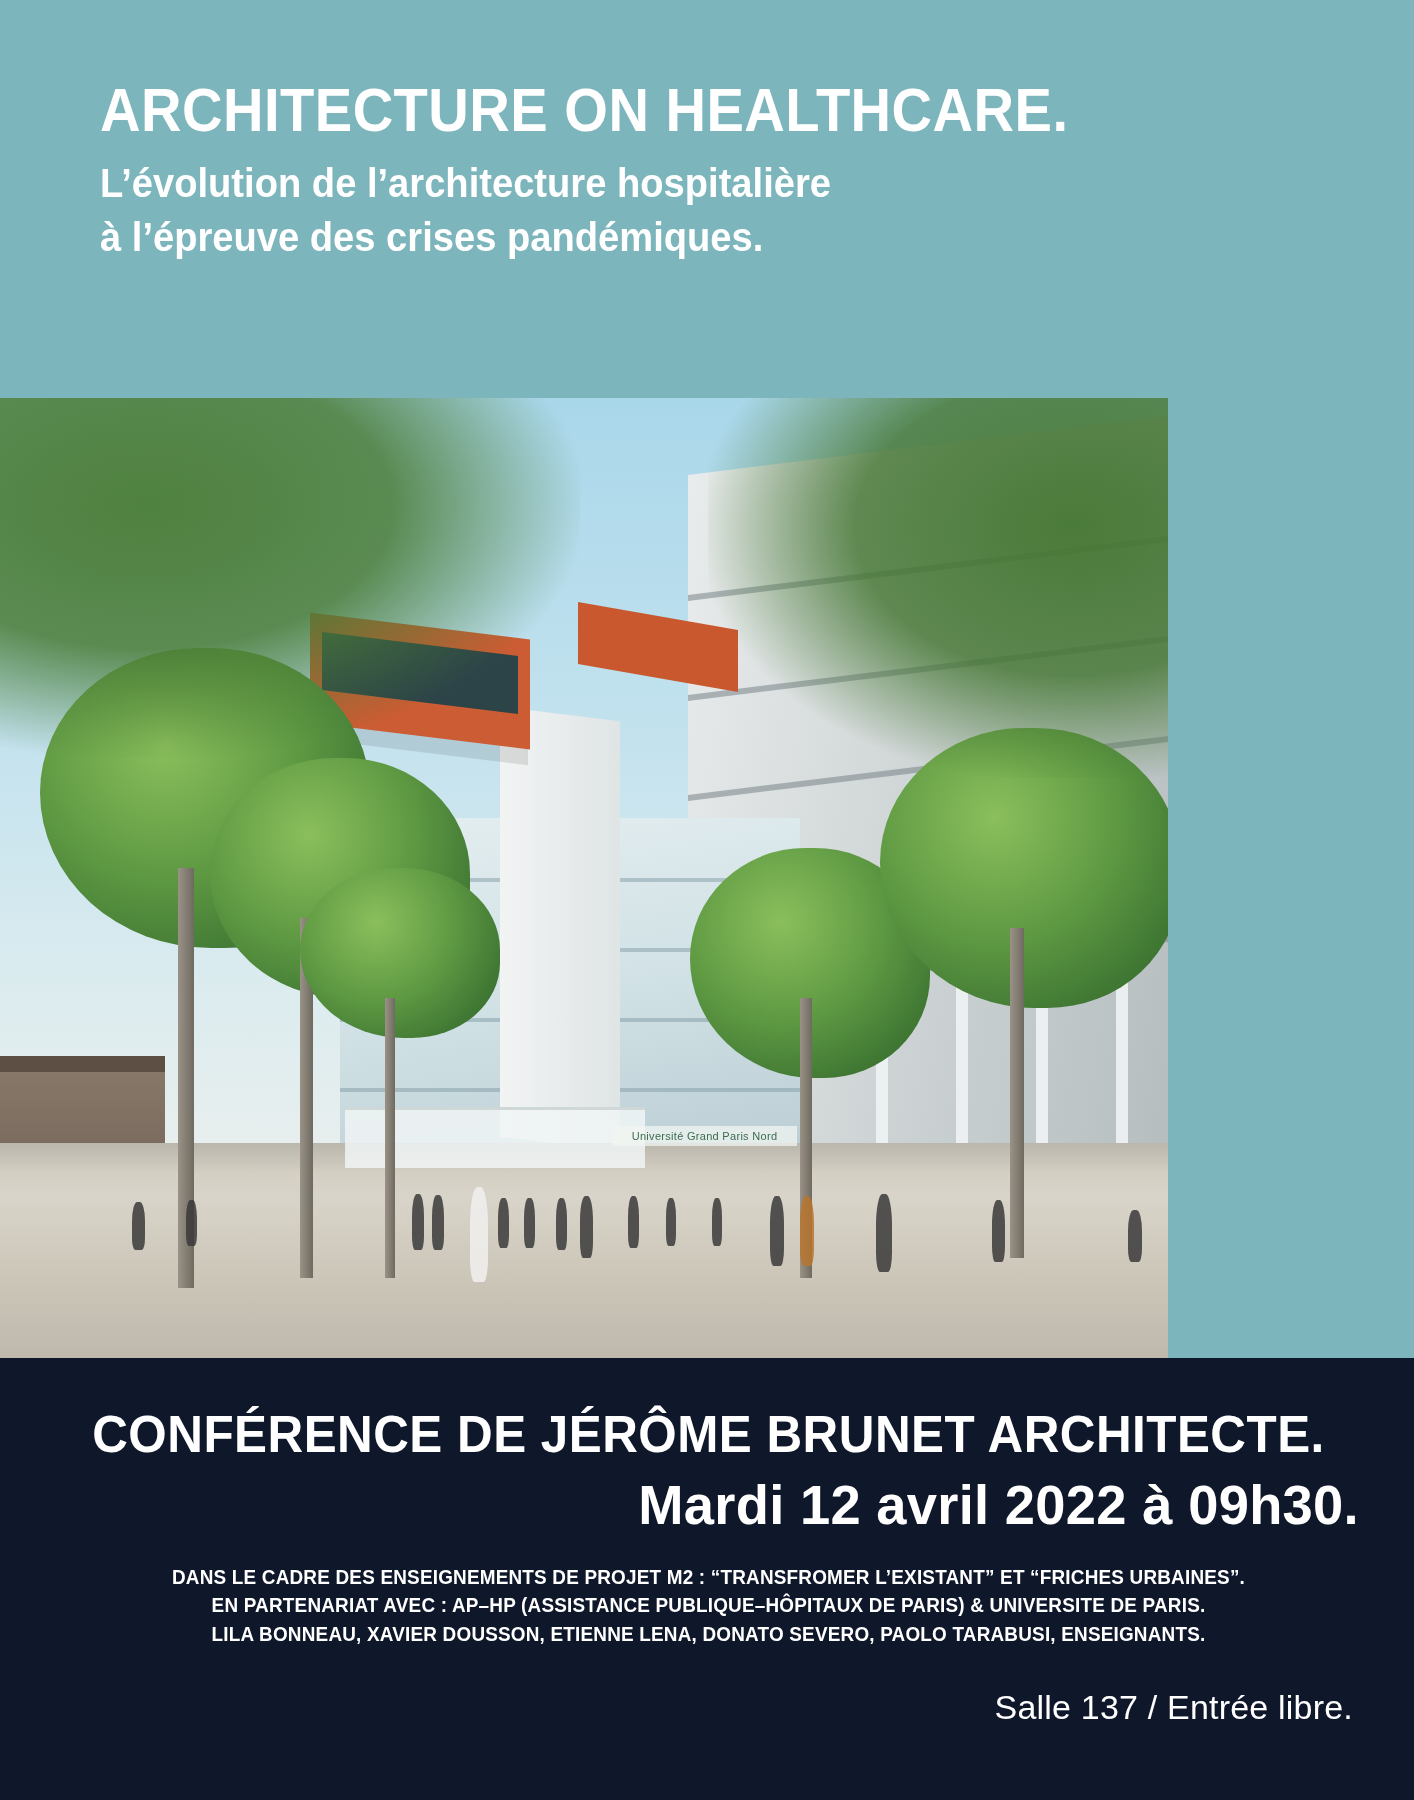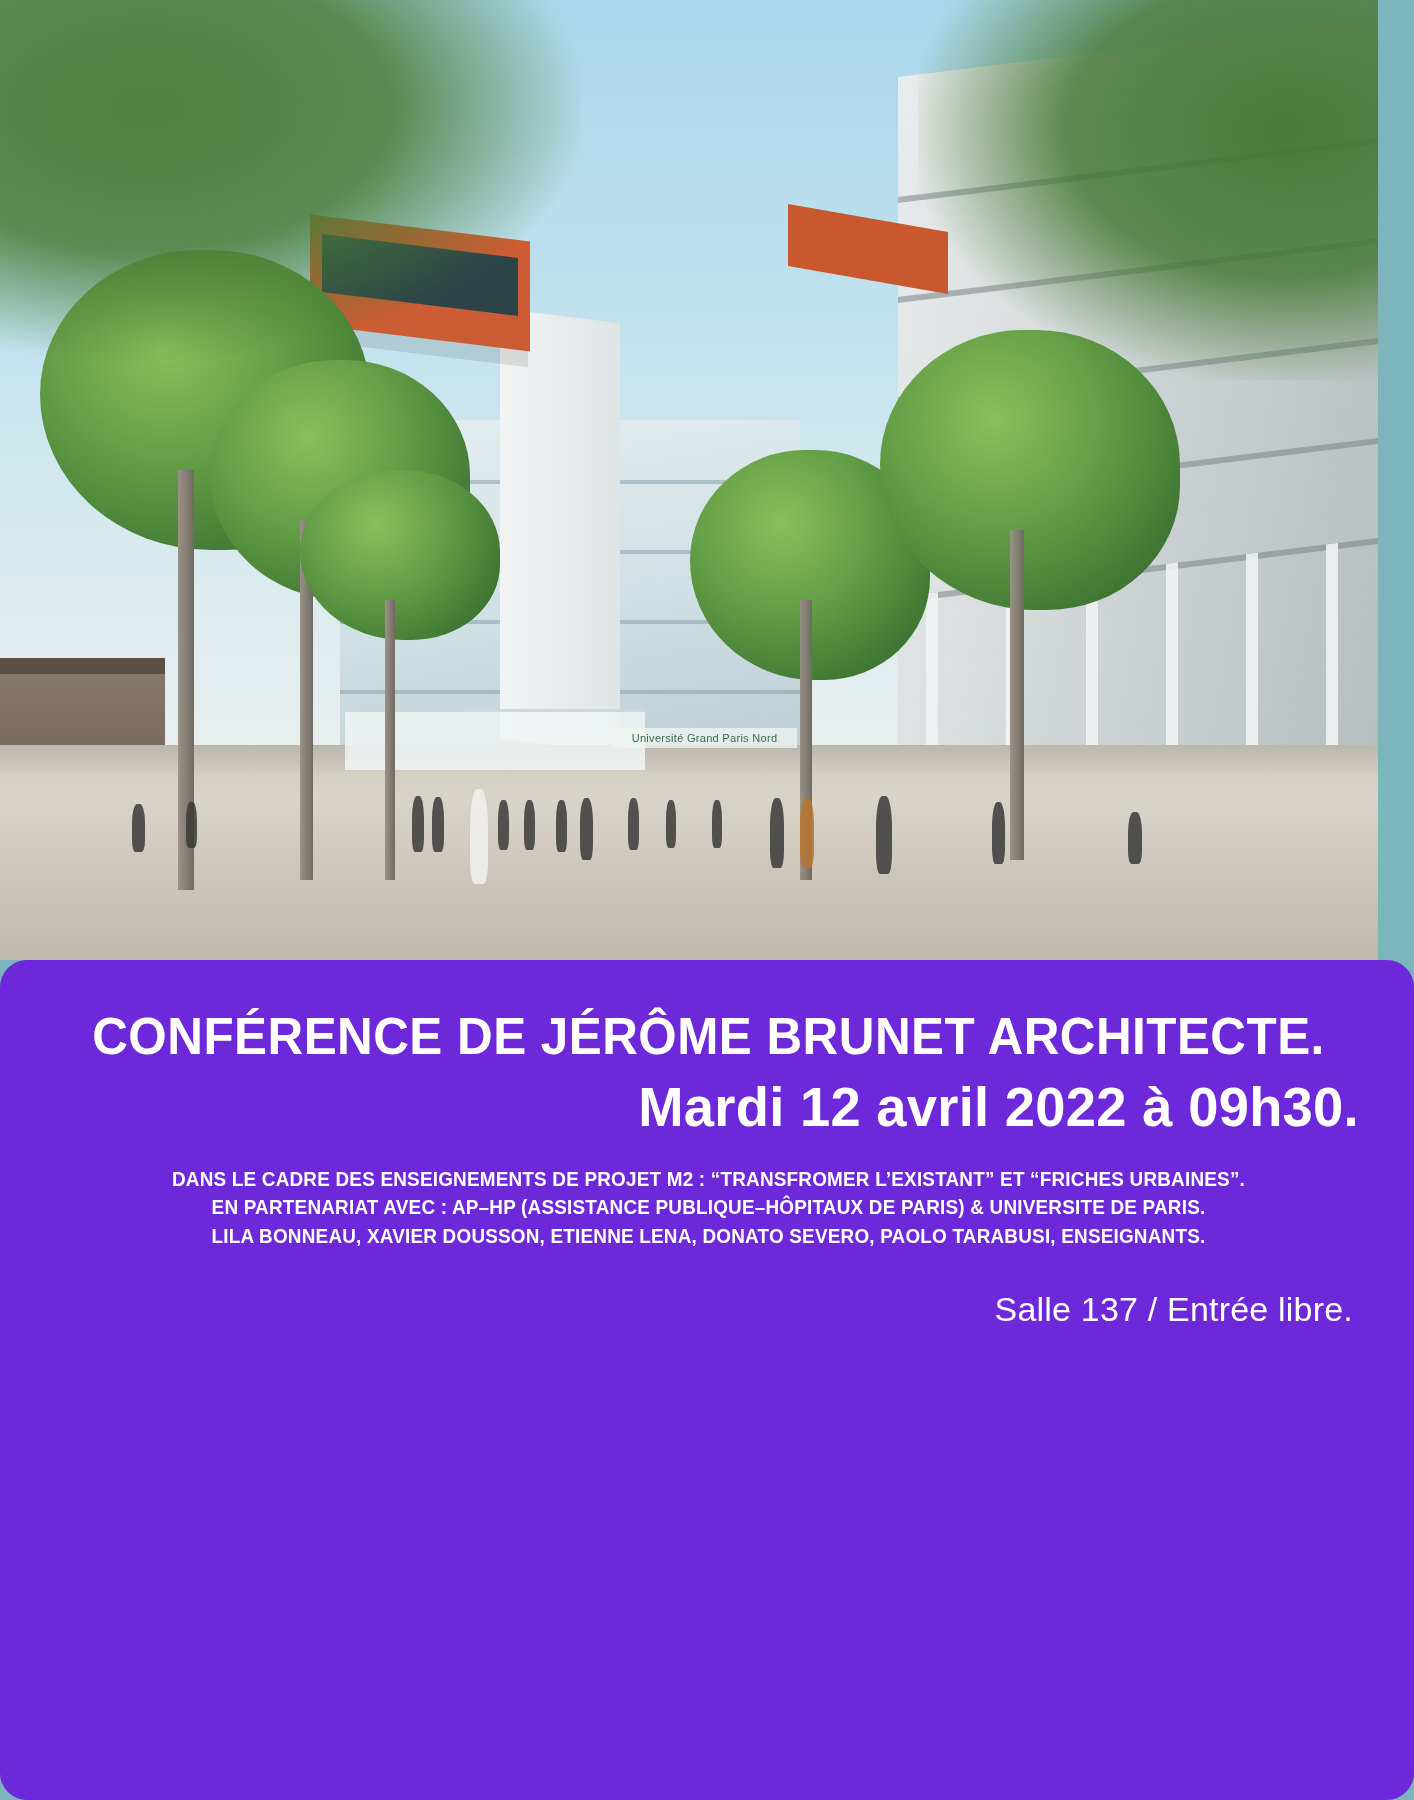--- a/index.html
+++ b/index.html
@@ -48,21 +48,21 @@
     line-height: 1.32;
     transform: scaleX(0.93);
     transform-origin: left center;
     margin: 0;
     white-space: nowrap;
   }
 
   
   .image-area {
     position: relative;
-    width: 1378px;
+    width: 1168px;
     height: 960px;
     overflow: hidden;
     background: linear-gradient(#bfe1ef 0%, #d8edf4 45%, #e9f1f2 70%, #dfdcd4 100%);
   }
   
   .sky {
     position: absolute; inset: 0;
     background: linear-gradient(180deg, #a9d7ea 0%, #c3e2ee 35%, #dcecef 62%, #e8eeee 78%, #ded9cf 100%);
   }
   
@@ -201,25 +201,24 @@
     color: #3c6b4f;
     font-size: 11px;
     line-height: 20px;
     text-align: center;
     letter-spacing: .3px;
   }
 
   
   .footer {
     flex: 1;
-    background: #6d28d9;
+    background: #0f172a;
     padding: 46px 45px 30px 48px;
     box-sizing: border-box;
     color: #ffffff;
-    border-radius: 27px;
   }
   .conf-title {
     font-size: 52px;
     font-weight: bold;
     text-align: center;
     letter-spacing: 0.5px;
     transform: scaleX(0.95);
     margin: 0 0 8px 0;
     white-space: nowrap;
   }
@@ -249,20 +248,25 @@
     margin: 0 16px 0 0;
     letter-spacing: .2px;
     white-space: nowrap;
   }
 </style>
 </head>
 <body>
 
 <div class="poster">
 
+  <div class="header">
+    <h1 class="title-main">ARCHITECTURE ON HEALTHCARE.</h1>
+    <p class="title-sub">L’évolution de l’architecture hospitalière</p>
+    <p class="title-sub">à l’épreuve des crises pandémiques.</p>
+  </div>
 
   <div class="image-area">
     <div class="sky"></div>
 
     <div class="bld-right">
       <div class="floor" style="top:120px"></div>
       <div class="floor" style="top:220px"></div>
       <div class="floor" style="top:320px"></div>
       <div class="floor" style="top:420px"></div>
       <div class="floor" style="top:520px"></div>

